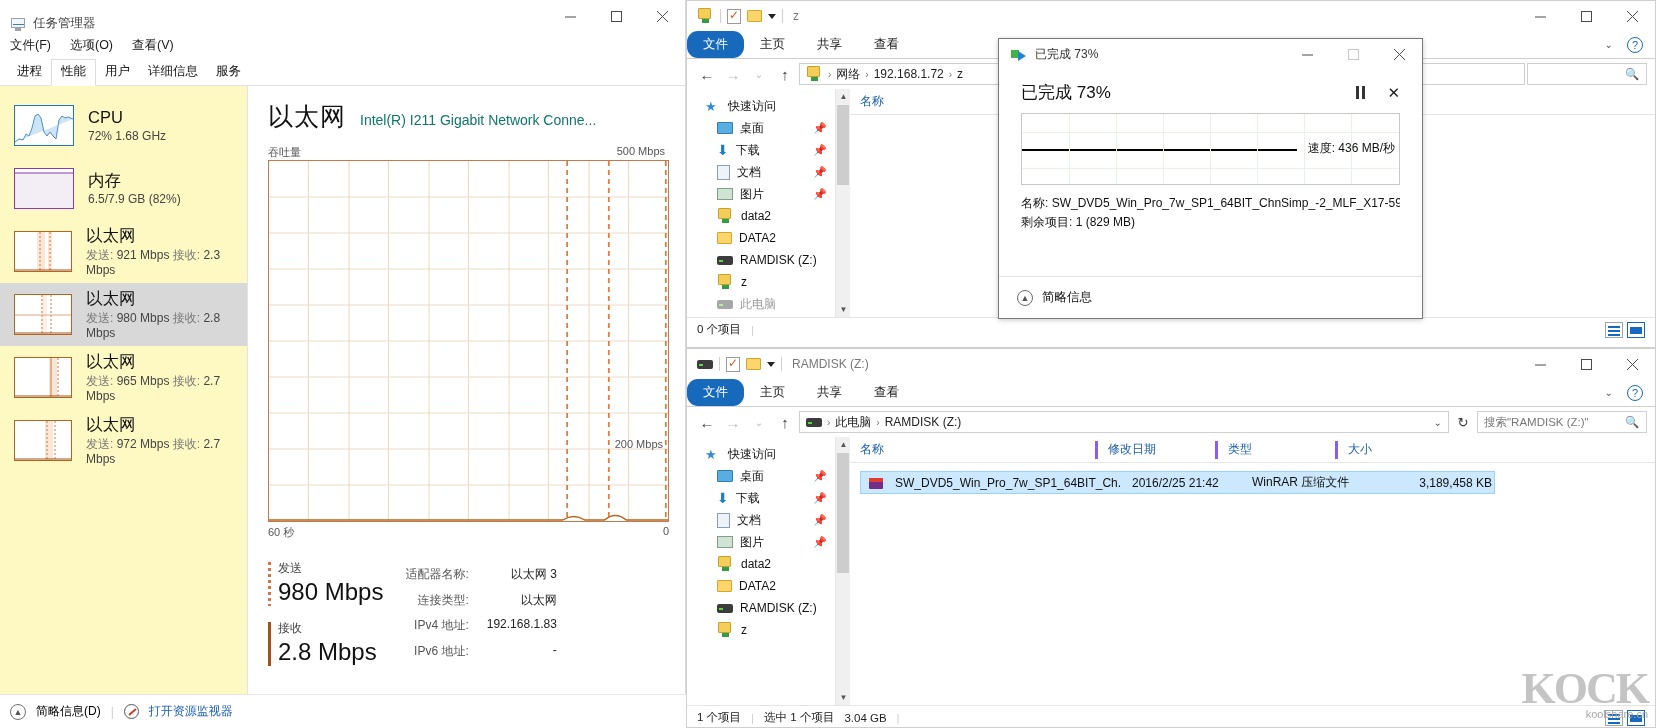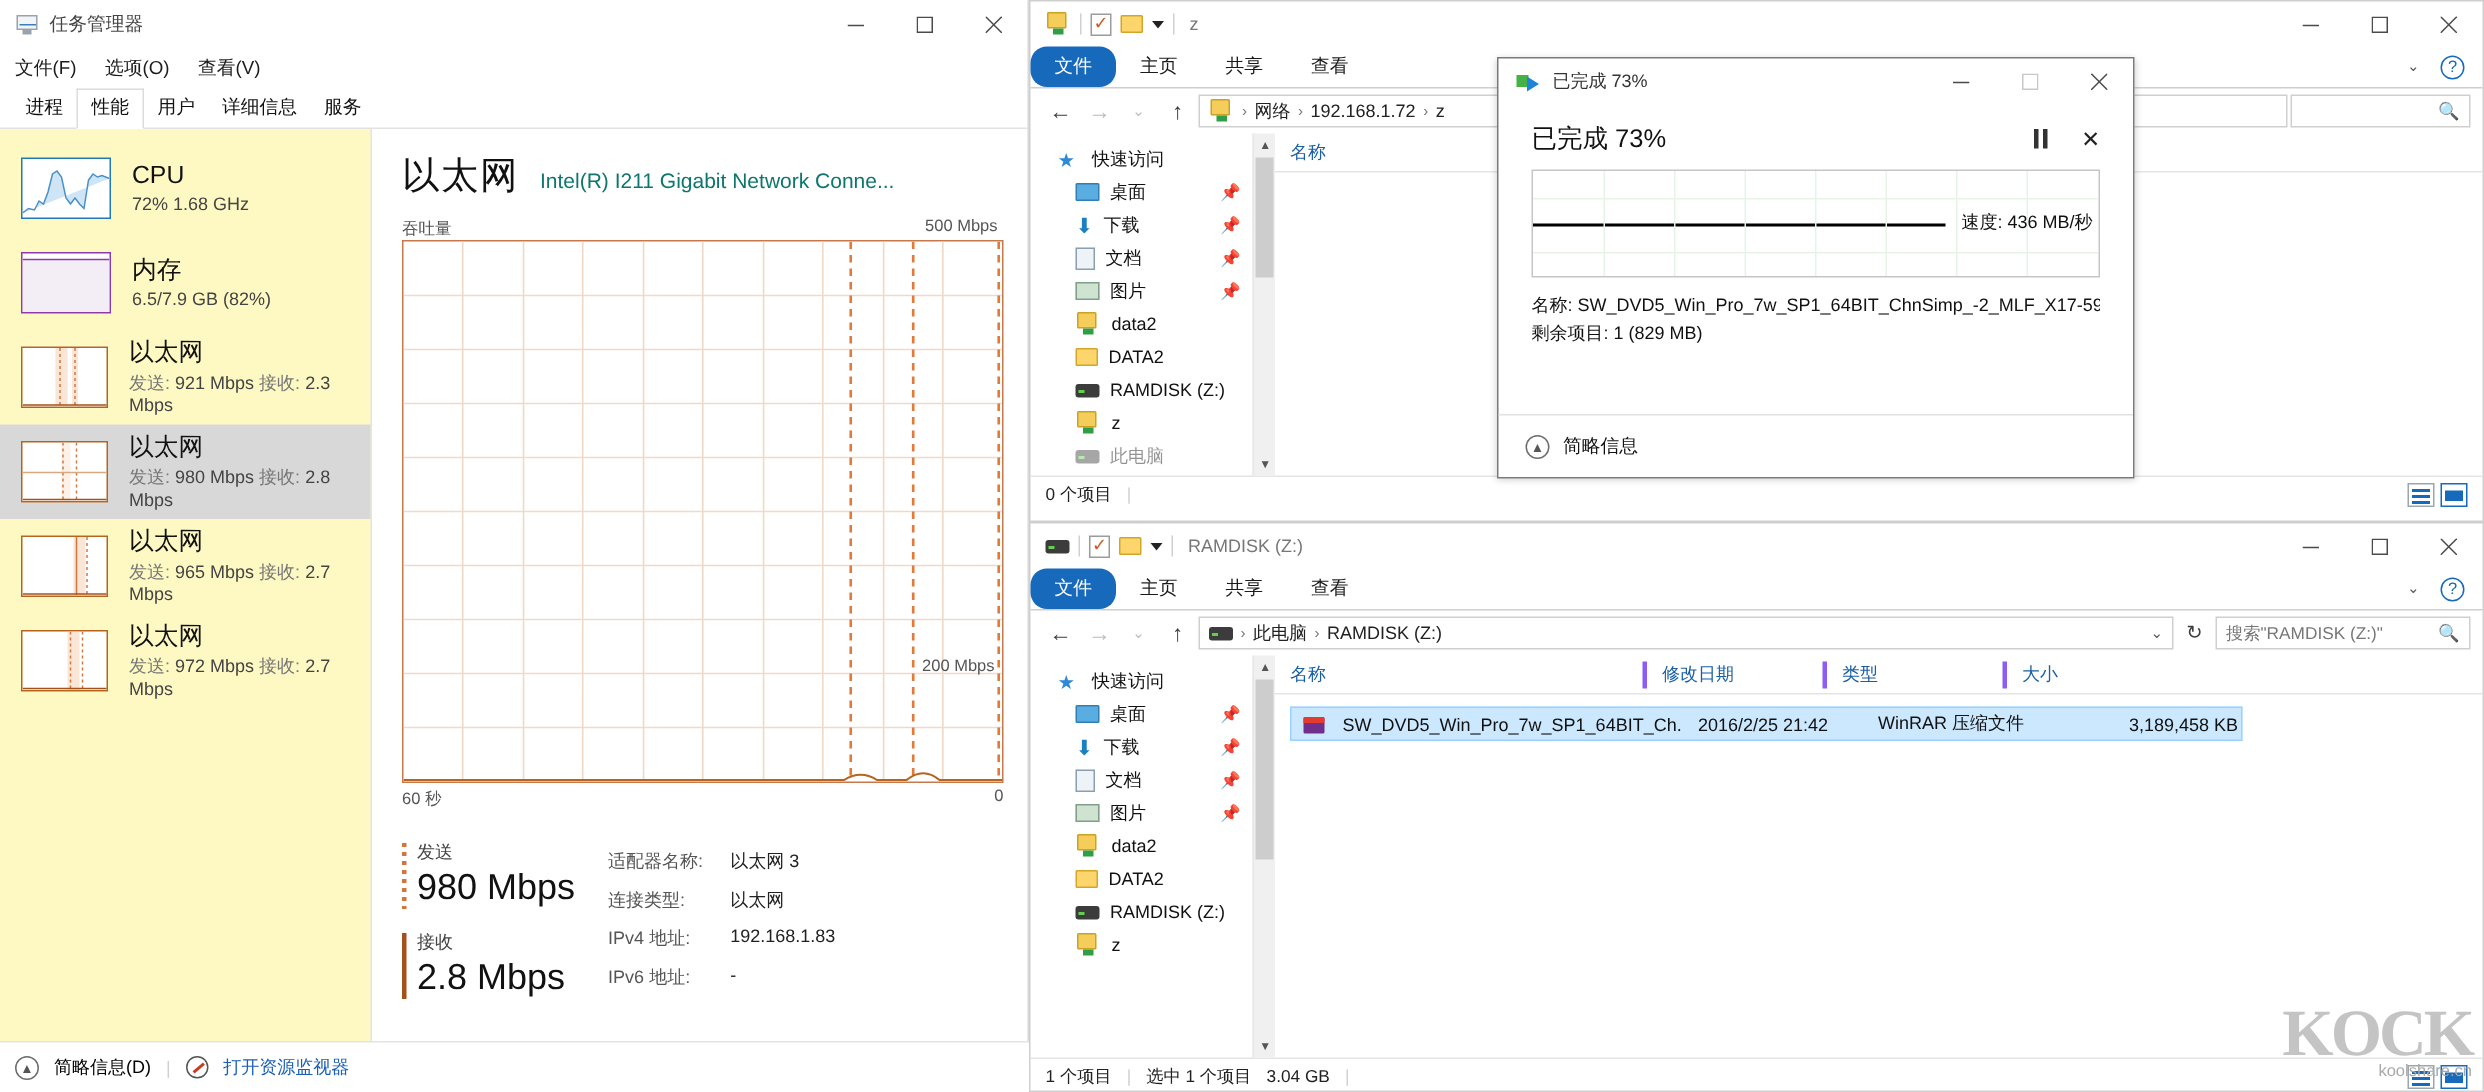--- a/index.html
+++ b/index.html
@@ -5,21 +5,21 @@
   * { box-sizing: border-box; }
   html, body { margin:0; padding:0; }
   body {
     width:1656px; height:728px; overflow:hidden;
     font-family:"Liberation Sans","DejaVu Sans",sans-serif;
     background:#ffffff; position:relative; font-size:12px; color:#000;
   }
   
   #taskmgr { position:absolute; left:0; top:0; width:686px; height:728px;
     background:#ffffff; border-right:1px solid #d8d8d8; }
-  .tm-titlebar { height:32px; display:flex; align-items:center; padding-left:10px; }
+  .tm-titlebar { height:32px; display:flex; align-items:flex-end; padding-left:10px; }
   .tm-title-icon { width:16px; height:15px; position:relative; margin-right:7px; }
   .tm-title-icon .scr { position:absolute; left:1px; top:1px; width:14px; height:10px;
      border:1px solid #9aa3ab; background:#f2f5f7; }
   .tm-title-icon .scr::after{ content:""; position:absolute; left:1px; top:5px; width:11px; height:3px;
      border-top:1.5px solid #3d7ebc; }
   .tm-title-icon .base{ position:absolute; left:5px; top:11px; width:6px; height:3px; background:#9aa3ab; }
   .tm-title-text { font-size:12.5px; color:#444; }
   .win-btns { margin-left:auto; display:flex; height:32px; }
   .win-btn { width:46px; height:32px; display:flex; align-items:center; justify-content:center;
      font-size:13px; color:#4a4a4a; }
@@ -56,21 +56,21 @@
   .tm-graph-foot { display:flex; justify-content:space-between; font-size:11px; color:#555; margin-top:3px; }
 
   .tm-stats { display:flex; margin-top:20px; gap:20px; }
   .stat-block { padding-left:10px; position:relative; }
   .stat-block .bar { position:absolute; left:0; top:2px; width:3px; height:44px; }
   .stat-send .bar { background:repeating-linear-gradient(to bottom,#d2763c 0 3px,transparent 3px 6px); }
   .stat-recv .bar { background:#a4521a; }
   .stat-label { font-size:12px; color:#444; }
   .stat-value { font-size:24px; color:#111; margin-top:1px; }
   .tm-info { margin-top:2px; font-size:12px; color:#222; }
-  .tm-info tr td { padding:2px 0; vertical-align:top; }
+  .tm-info tr td { padding:2px 0; vertical-align:top;text-align:right; }
   .tm-info td.k { color:#555; padding-right:16px; white-space:nowrap; }
 
   .tm-status { position:absolute; left:0; bottom:0; width:686px; height:34px;
      border-top:1px solid #e4e4e4; display:flex; align-items:center; padding-left:10px; gap:10px;
      background:#fff; font-size:12px; }
   .circle-ico { width:16px; height:16px; border-radius:50%; border:1px solid #6d6d6d;
      display:flex; align-items:center; justify-content:center; color:#555; font-size:9px; }
   .tm-status .sep { color:#cfcfcf; }
   .tm-status a { color:#1a5fb4; text-decoration:none; }
   .res-ico { width:15px; height:15px; border-radius:50%; border:1px solid #555; position:relative;

